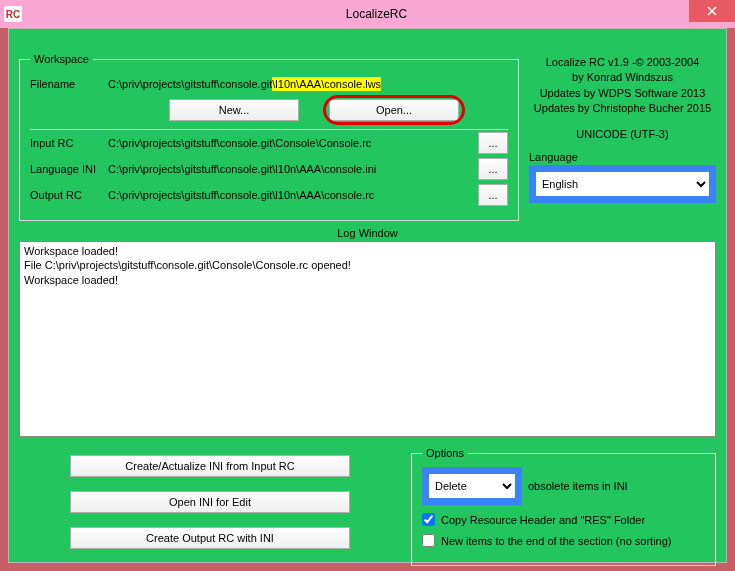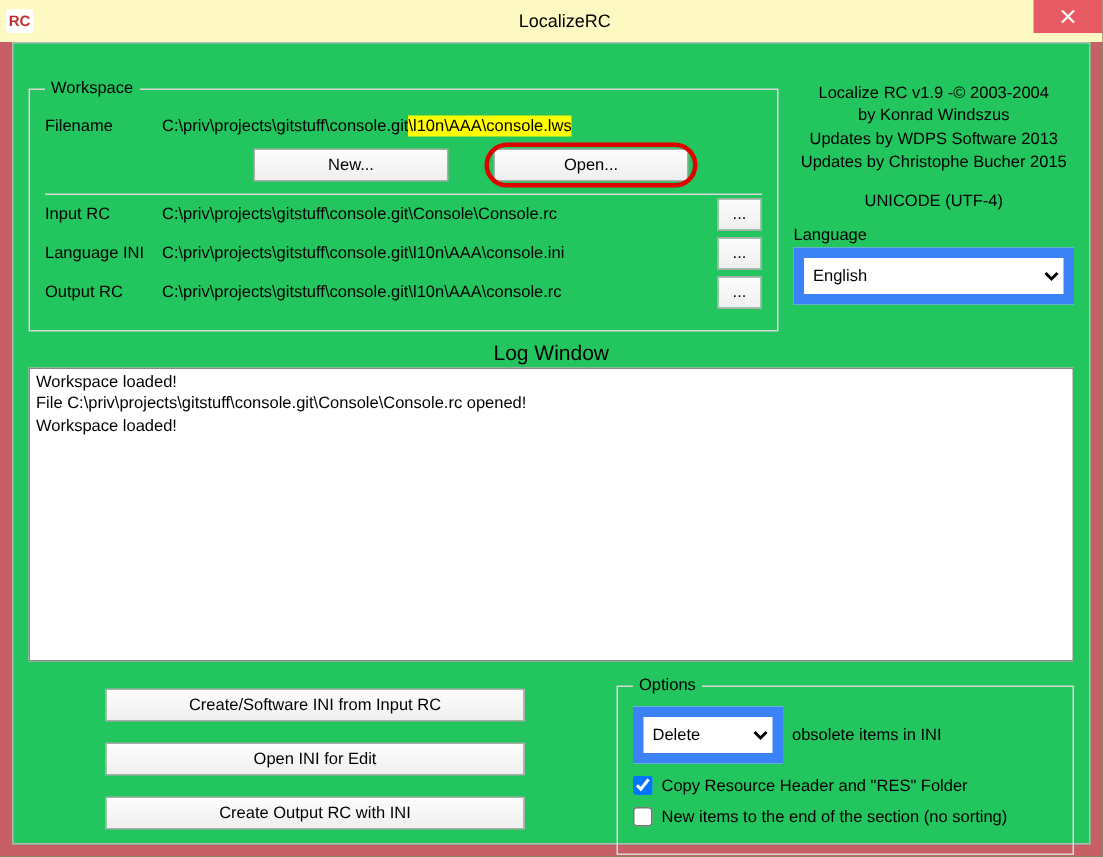--- a/index.html
+++ b/index.html
@@ -1,18 +1,18 @@
 <!DOCTYPE html>
 <html><head>
   <meta charset="utf-8">
   <style>
     * { box-sizing: border-box; margin: 0; padding: 0; }
     body { font-family: 'Segoe UI', Tahoma, sans-serif; font-size: 11px; background: #c66066; width: 735px; height: 571px; overflow: hidden; }
     .window { width: 735px; height: 571px; background: #c66066; padding: 0; }
-    .titlebar { height: 28px; background: #fef9c3; display: flex; align-items: center; padding: 0 4px; position: relative; }
+    .titlebar { height: 28px; background: #f9a8d4; display: flex; align-items: center; padding: 0 4px; position: relative; }
     .app-icon { width: 18px; height: 16px; display: flex; align-items: center; justify-content: center; font-size: 10px; font-weight: bold; color: #c03030; background: #fff; border-radius: 2px; }
     .window-title { flex: 1; text-align: center; color: #000; font-size: 12px; }
     .close-btn { width: 46px; height: 22px; background: #e55a63; color: #fff; display: flex; align-items: center; justify-content: center; cursor: pointer; font-size: 12px; position:absolute; right:0; top:0; }
     .client { background: #22c55e; margin: 0 8px 8px 8px; height: 535px; border: 1px solid #b8b8b8; padding: 24px 10px; position: relative; }
 
     fieldset { border: 1px solid #d8d8d8; padding: 8px 10px 10px 10px; margin: 0; }
     legend { padding: 0 4px; font-size: 11px; color: #000; }
 
     .top-row { display: flex; gap: 10px; }
     .workspace-fs { width: 500px; }
@@ -30,21 +30,21 @@
     .red-circle { position: relative; }
     .red-circle::after { content:''; position:absolute; left:-6px; top:-4px; right:-6px; bottom:-4px; border: 3px solid #e00000; border-radius: 18px; pointer-events:none; }
 
     .hr { border: none; border-top: 1px solid #d8d8d8; margin: 8px 0 2px 0; }
 
     .lang-row { display:flex; align-items:center; gap:8px; margin-top: 8px; }
     .lang-row .lbl { width: 60px; }
     select { height: 38px; border: 7px solid #3b82f6; background: #fff; font-family: inherit; font-size: 11px; padding: 0 2px;}
     .lang-select { flex:1; }
 
-    .log-label { text-align: center; font-size: 14px; margin: 6px 0 2px 0; }
+    .log-label { text-align: center; font-size: 11px; margin: 6px 0 2px 0; }
     .log-window { width: 100%; height: 196px; background: #fff; border: 1px solid #888; padding: 2px 4px; font-size: 11px; line-height: 1.3; overflow: auto; resize: none; white-space: pre; }
 
     .bottom-row { display: flex; gap: 10px; margin-top: 10px; }
     .left-btns { width: 382px; display: flex; flex-direction: column; gap: 14px; align-items:center; padding-top: 8px; }
     .left-btns .btn { width: 280px; height: 22px; }
     .options-fs { flex:1; }
     .opt-row { display:flex; align-items:center; margin-bottom: 8px; gap:6px; }
     .opt-btn-full { width: 100%; height:22px; }
     .del-select { width: 100px; }
     input[type=checkbox]{ width:13px; height:13px; }
@@ -97,38 +97,38 @@
           <button class="btn btn-dots">...</button>
         </div>
       </fieldset>
 
       <div class="info-col">
         <div>Localize RC v1.9 -© 2003-2004</div>
         <div>by Konrad Windszus</div>
         <div>Updates by WDPS Software 2013</div>
         <div>Updates by Christophe Bucher 2015</div>
         <div style="height:10px"></div>
-        <div>UNICODE (UTF-4)</div>
+        <div>UNICODE (UTF-3)</div>
         <div class="lang-row" style="text-align:left;">
           <div class="lbl">Language</div>
         </div>
         <select class="lang-select" style="width:100%;">
           <option>English</option>
         </select>
       </div>
     </div>
 
     <div class="log-label">Log Window</div>
     <div class="log-window">Workspace loaded!
 File C:\priv\projects\gitstuff\console.git\Console\Console.rc opened!
 Workspace loaded!</div>
 
     <div class="bottom-row">
       <div class="left-btns">
-        <button class="btn">Create/Software INI from Input RC</button>
+        <button class="btn">Create/Actualize INI from Input RC</button>
         <button class="btn">Open INI for Edit</button>
         <button class="btn">Create Output RC with INI</button>
       </div>
       <fieldset class="options-fs">
         <legend>Options</legend>
         <div class="opt-row">
           <select class="del-select">
             <option>Delete</option>
           </select>
           <span>obsolete items in INI</span>

